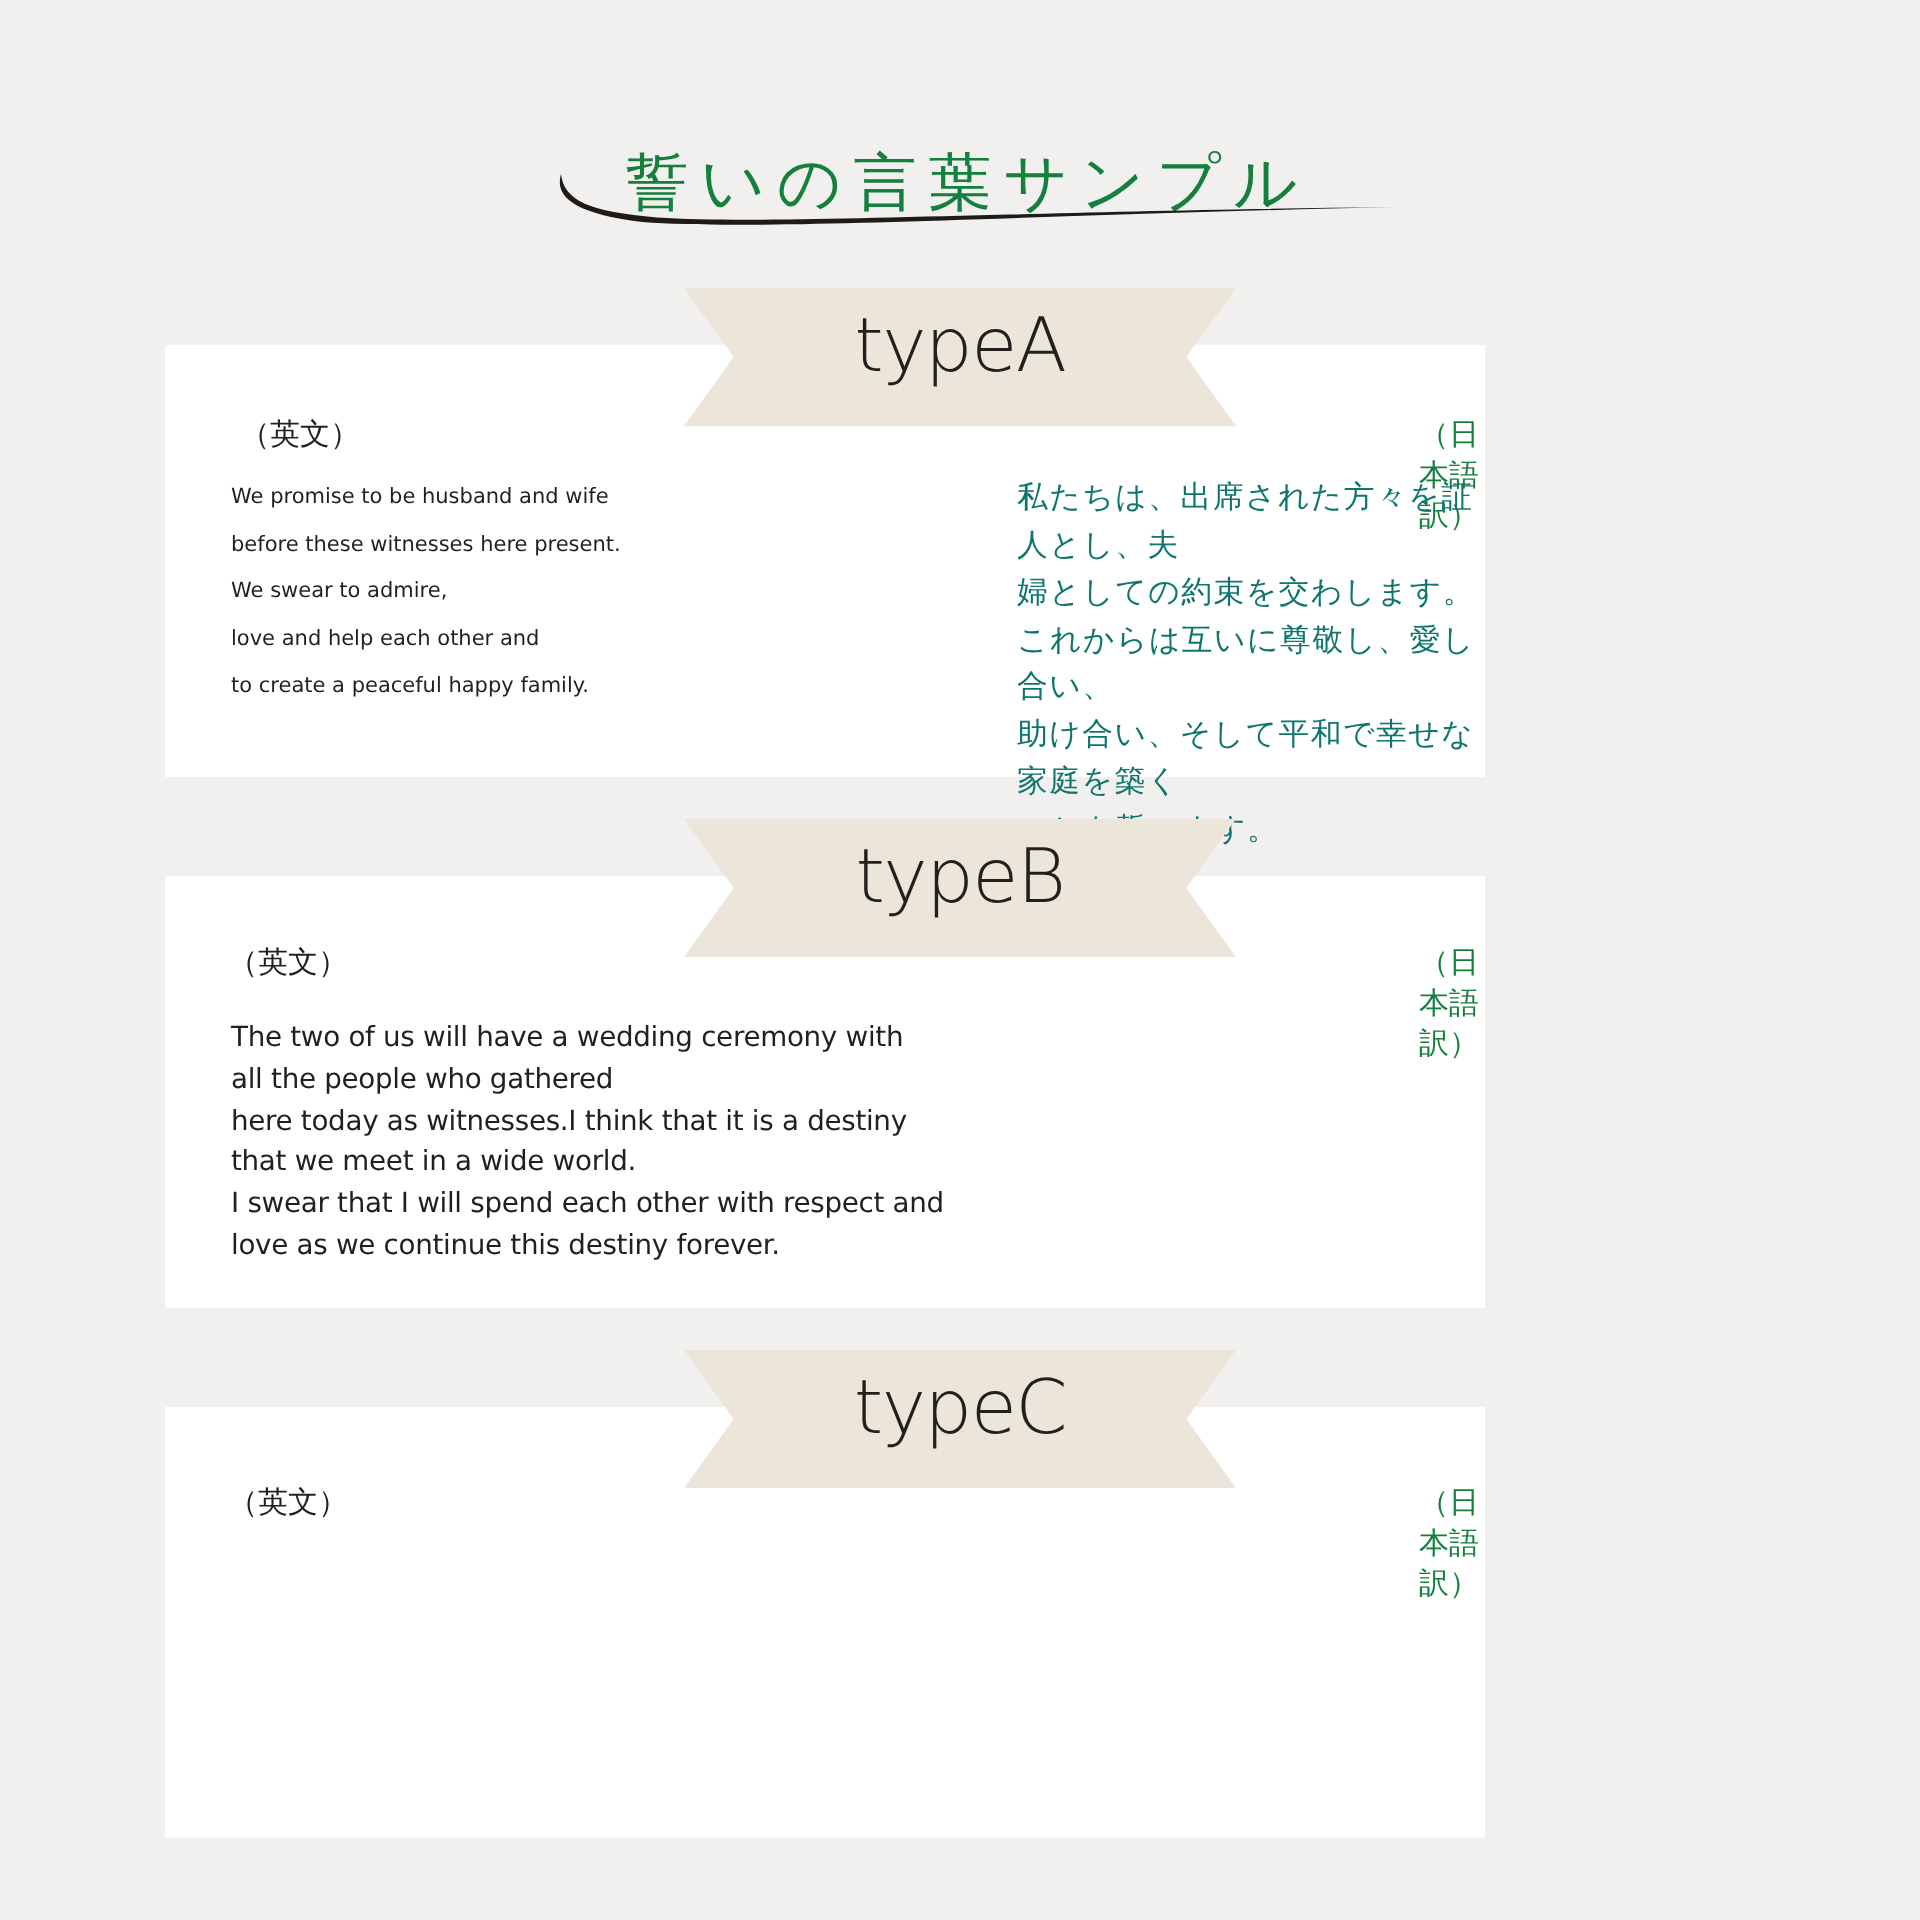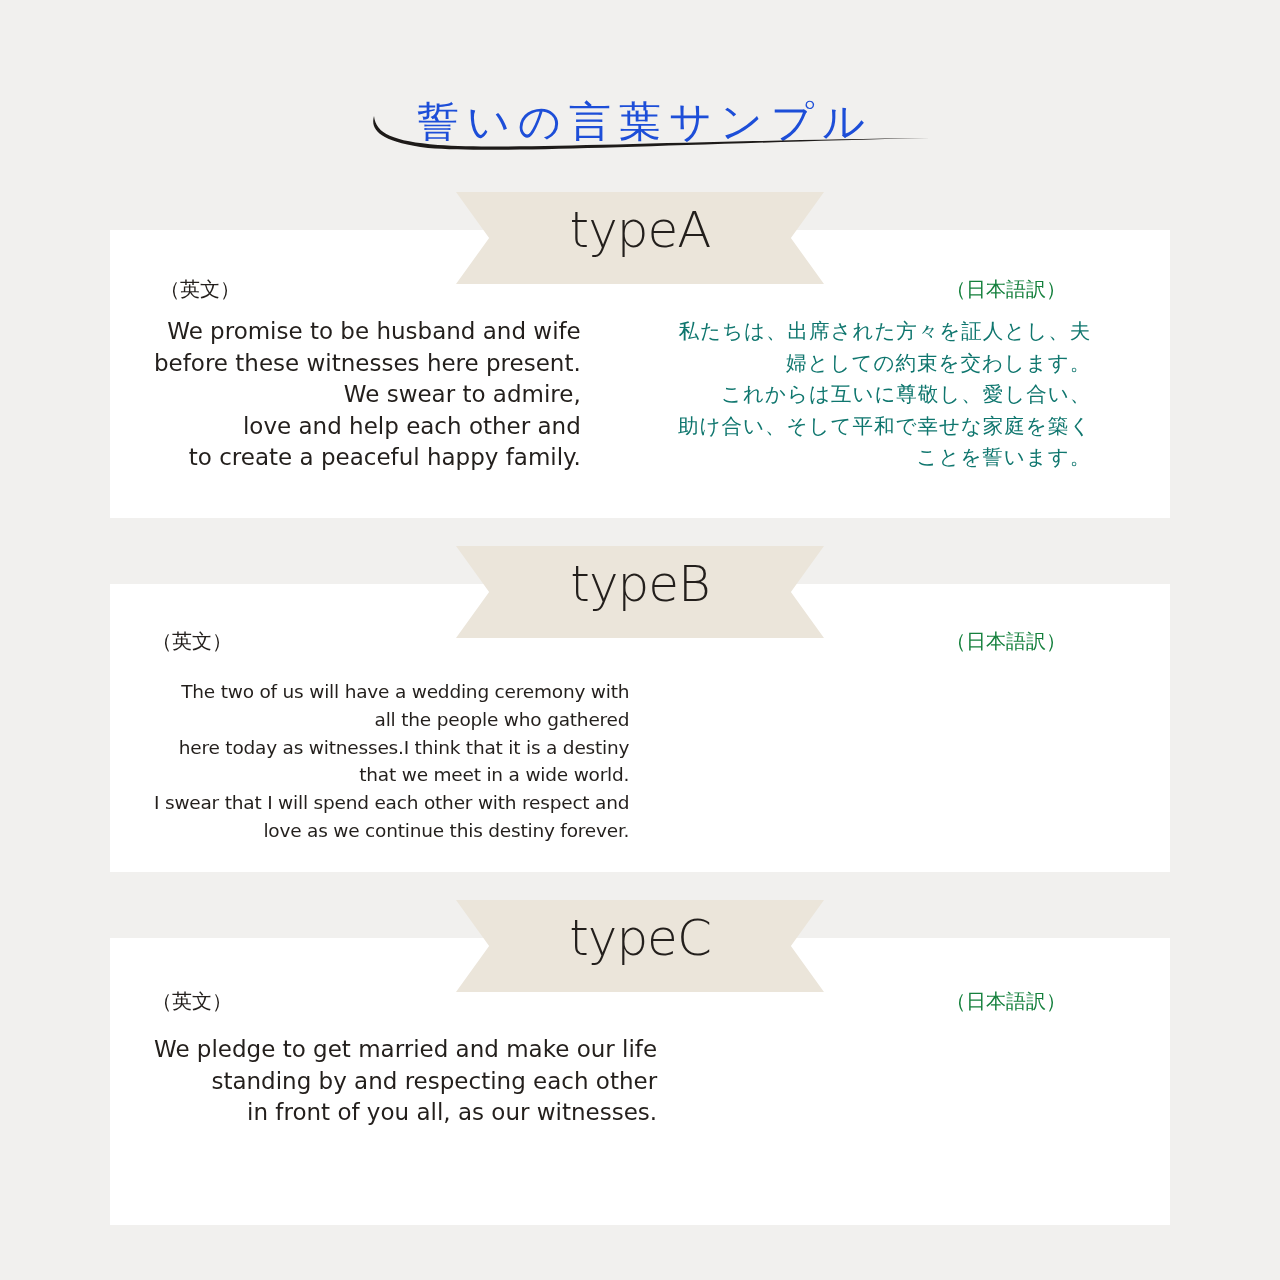--- a/index.html
+++ b/index.html
@@ -4,41 +4,41 @@
 <style>
   html, body { margin:0; padding:0; }
   body {
     width:1280px; height:1280px; position:relative; overflow:hidden;
     background:#f1f0ee; color:#231f1c;
     font-family:"DejaVu Sans", sans-serif;
   }
   .title {
     position:absolute; left:0; width:1280px; top:66px; text-align:center;
     font-family:"DejaVu Serif", serif; font-size:42px; letter-spacing:8px;
-    font-weight:normal; color:#1d4ed8; padding-left:10px; box-sizing:border-box;
+    font-weight:normal; color:#15803d; padding-left:10px; box-sizing:border-box;
   }
   .swoosh { position:absolute; left:368px; top:108px; }
   .card {
-    position:absolute; left:110px; width:1060px; background:#ffffff;text-align:right;
+    position:absolute; left:110px; width:880px; background:#ffffff;
   }
   .ribbon {
     position:absolute; left:456px; width:368px; height:92px;
     background:#ebe5da;
     clip-path:polygon(0 0,100% 0,91% 50%,100% 100%,0 100%,9% 50%);
     text-align:center;
   }
   .ribbon span {
     display:block; font-family:"DejaVu Sans", sans-serif; font-size:50px;
     line-height:76px; color:#231f1c; letter-spacing:-1px; font-weight:300;
   }
   .label-en { position:absolute; font-size:20px; color:#231f1c; }
   .label-ja { position:absolute; font-size:20px; color:#15803d; }
   .text-en { position:absolute; left:44px; color:#231f1c; white-space:pre-line; }
   .text-ja { position:absolute; left:568px; color:#0f766e; white-space:pre-line; }
-  .lg { font-size:23px; line-height:31.5px; }
+  .lg { font-size:14px; line-height:31.5px; }
   .sm { font-size:18.5px; line-height:27.8px; letter-spacing:-0.2px; }
   .ja-lg { font-size:20.5px; line-height:31.5px; letter-spacing:1px; }
   .ja-sm { font-size:19px; line-height:28px; letter-spacing:0.8px; }
 </style>
 </head>
 <body>
 
 <h1 class="title">誓いの言葉サンプル</h1>
 <svg class="swoosh" width="570" height="50" viewBox="0 0 570 50">
   <path d="M6 8 C 2 22, 12 34, 60 40 C 140 46, 300 36, 562 30 C 300 33, 150 42, 70 37 C 25 33, 8 26, 6 8 Z" fill="#1e1b19"></path>
@@ -72,19 +72,16 @@
 I swear that I will spend each other with respect and
 love as we continue this destiny forever.</div>
 </div>
 <div class="ribbon" style="top:546px;">
   <span>typeB</span>
 </div>
 
 <div class="card" style="top:938px;height:287px;">
   <div class="label-en" style="left:42px;top:50px;">（英文）</div>
   <div class="label-ja" style="left:836px;top:50px;">（日本語訳）</div>
-  <div class="text-en lg" style="top:96px;">We pledge to get married and make our life
-standing by and respecting each other
-in front of you all, as our witnesses.</div>
 </div>
 <div class="ribbon" style="top:900px;">
   <span>typeC</span>
 </div>
 
 </body></html>

